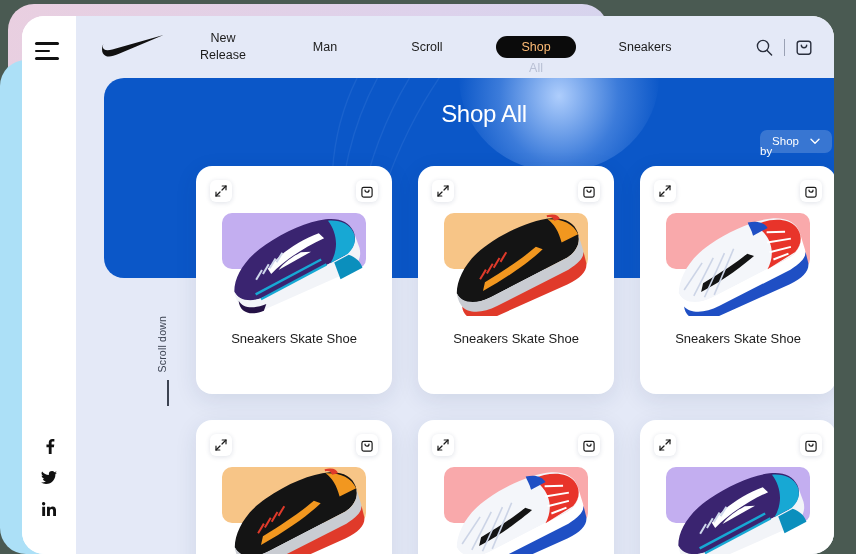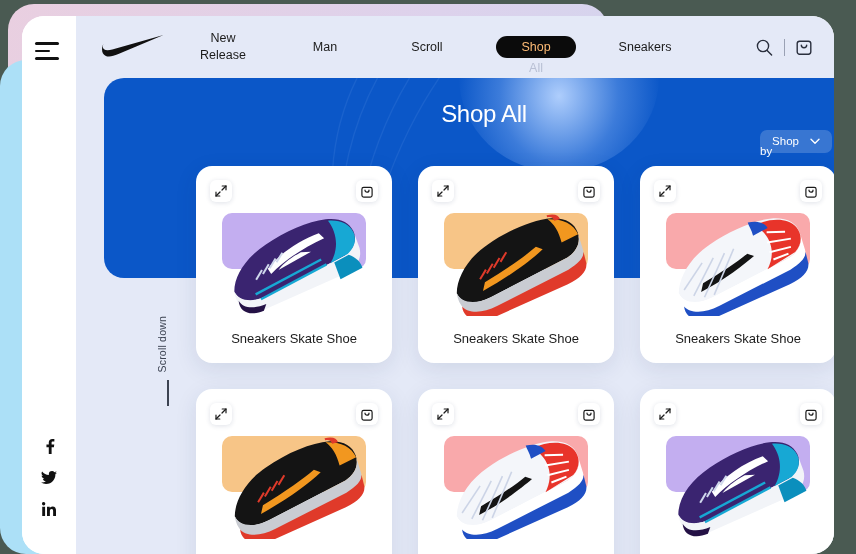--- a/index.html
+++ b/index.html
@@ -248,21 +248,21 @@
     width: 680px;
     display: grid;
     grid-template-columns: repeat(3, 196px);
     gap: 26px 26px;
     z-index: 4;
   }
 
   .card {
     background: #ffffff;
     border-radius: 16px;
-    height: 197px;
+    height: 228px;
     position: relative;
     box-shadow: 0 6px 22px rgba(30,50,90,0.10);
     cursor: pointer;
     overflow: visible;
   }
   .card-clip { position:absolute; inset:0; border-radius:16px; overflow:hidden; }
 
   .card-icon {
     position: absolute;
     top: 14px;

